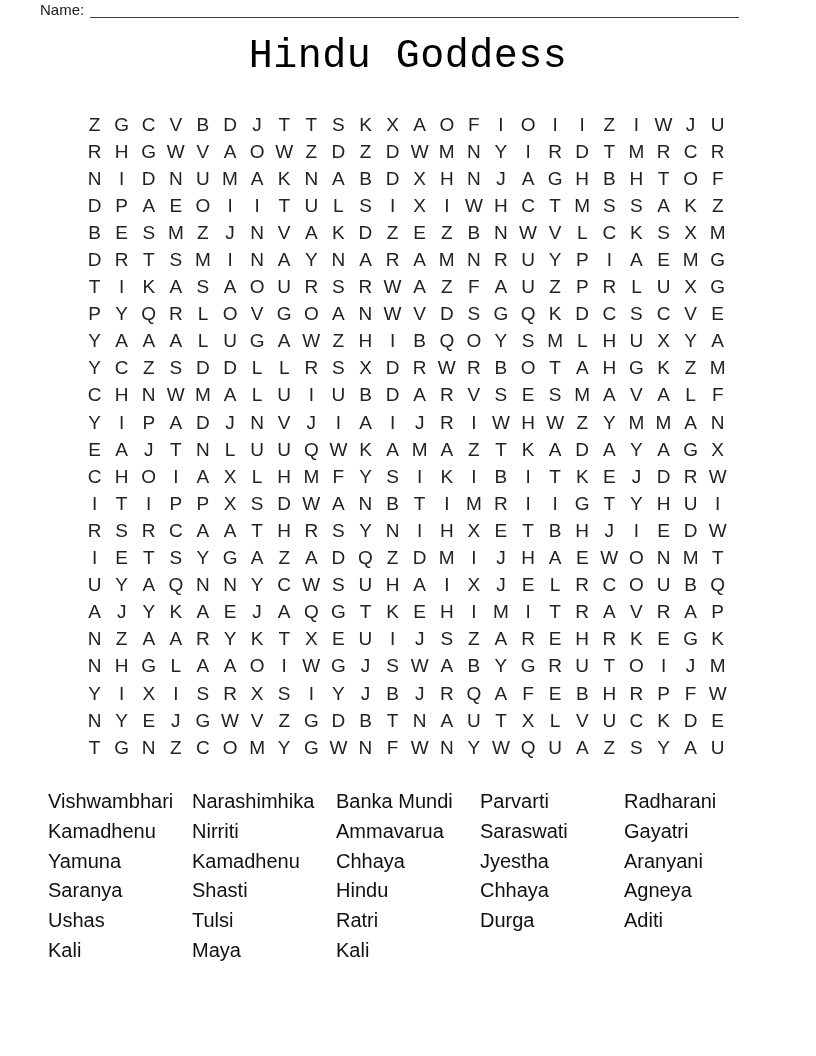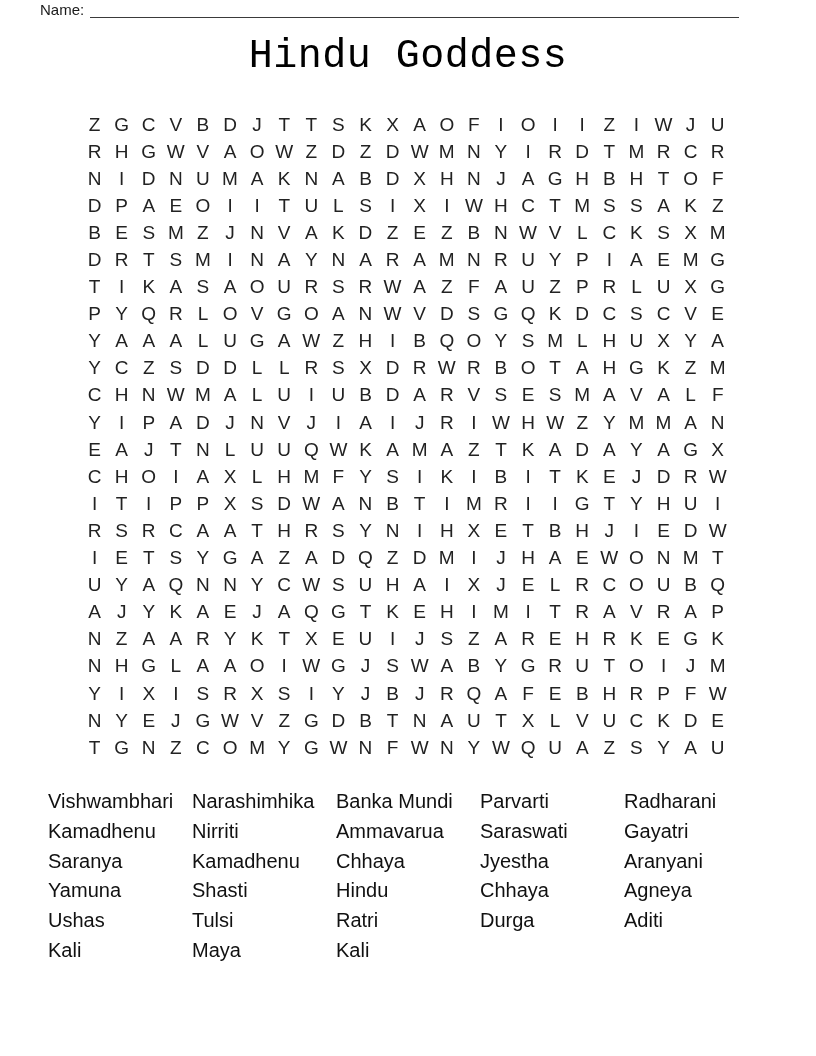--- a/index.html
+++ b/index.html
@@ -726,22 +726,22 @@
         <span class="grid-letter">Y</span>
         <span class="grid-letter">A</span>
         <span class="grid-letter">U</span>
       </div>
     </div>
 
   <div class="words">
       <div class="word-column">
         <div class="word-item">Vishwambhari</div>
         <div class="word-item">Kamadhenu</div>
+        <div class="word-item">Yamuna</div>
         <div class="word-item">Saranya</div>
-        <div class="word-item">Yamuna</div>
         <div class="word-item">Ushas</div>
         <div class="word-item">Kali</div>
       </div>
       <div class="word-column">
         <div class="word-item">Narashimhika</div>
         <div class="word-item">Nirriti</div>
         <div class="word-item">Kamadhenu</div>
         <div class="word-item">Shasti</div>
         <div class="word-item">Tulsi</div>
         <div class="word-item">Maya</div>

